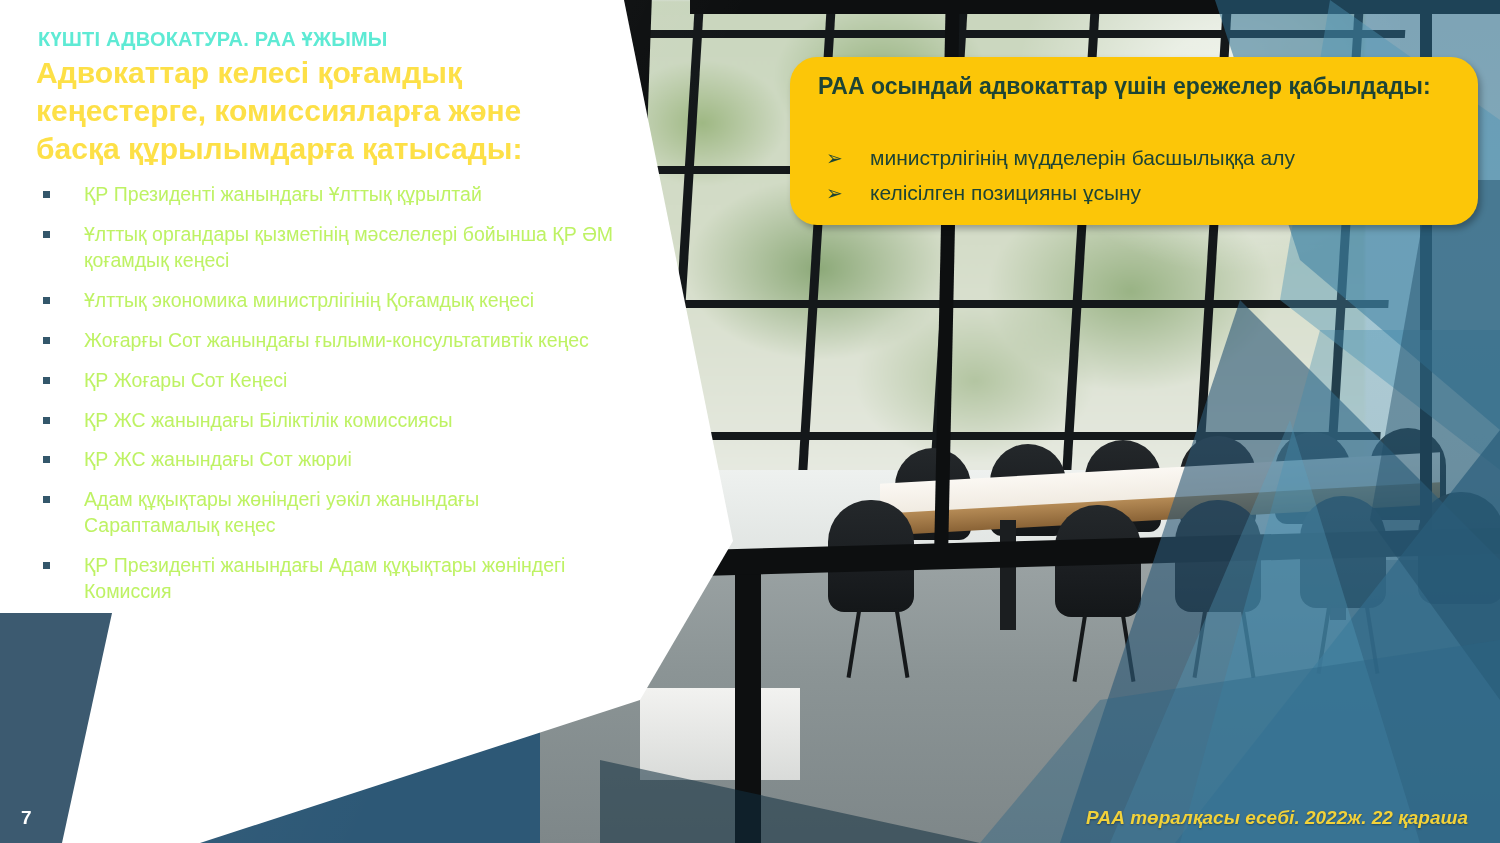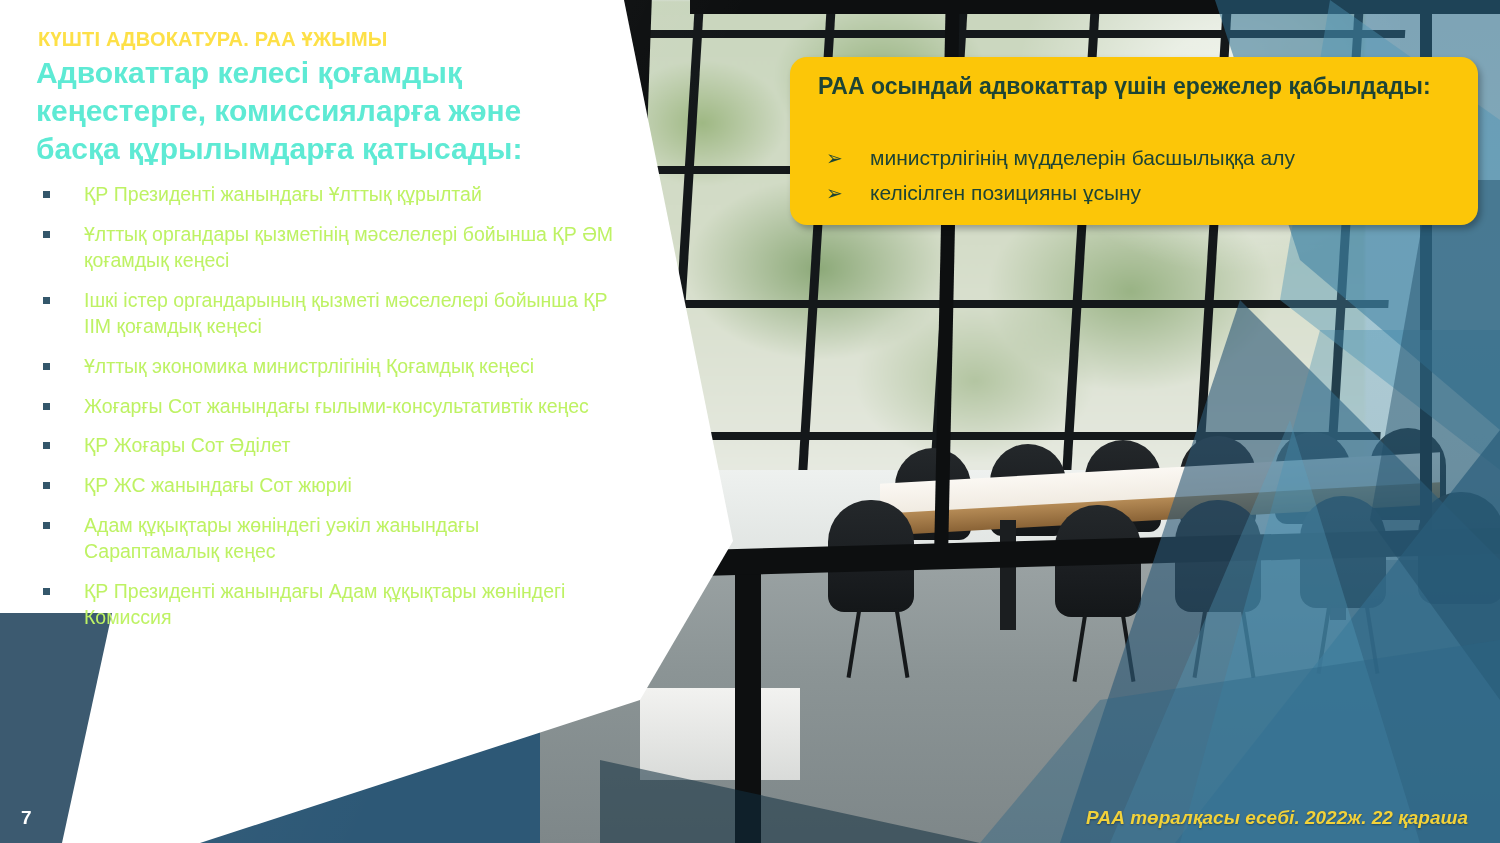--- a/index.html
+++ b/index.html
@@ -151,31 +151,31 @@
     clip-path: polygon(0 0, 112px 0, 62px 230px, 0 230px);
   }
 
   
   .eyebrow {
     position: absolute;
     left: 38px; top: 28px;
     font-size: 20px;
     font-weight: bold;
     letter-spacing: .2px;
-    color: #fde047;
+    color: #5eead4;
     white-space: nowrap;
   }
   .headline {
     position: absolute;
     left: 36px; top: 54px;
     width: 530px;
     font-size: 30px;
     font-weight: bold;
     line-height: 1.27;
-    color: #5eead4;
+    color: #fde047;
   }
   .bullets {
     position: absolute;
     left: 36px; top: 182px;
     width: 580px;
     margin: 0;
     padding: 0;
     list-style: none;
   }
   .bullets li {
@@ -192,21 +192,21 @@
     width: 7px; height: 7px;
     background: #34576b;
   }
 
   
   .callout {
     position: absolute;
     left: 790px; top: 57px;
     width: 688px; height: 168px;
     background: #fcc608;
-    border-radius: 17px;
+    border-radius: 27px;
     box-shadow: 3px 4px 6px rgba(0,0,0,.28);
   }
   .callout-title {
     position: absolute;
     left: 28px; top: 14px;
     width: 620px;
     font-size: 23px;
     font-weight: bold;
     line-height: 1.32;
     color: #1d4435;
@@ -334,25 +334,25 @@
 
   <div class="white-panel"></div>
   <div class="slate-wedge"></div>
 
   <div class="eyebrow">КҮШТІ АДВОКАТУРА. РАА ҰЖЫМЫ</div>
   <div class="headline">Адвокаттар келесі қоғамдық кеңестерге, комиссияларға және басқа құрылымдарға қатысады:</div>
 
   <ul class="bullets">
     <li><span class="sq"></span><span>ҚР Президенті жанындағы Ұлттық құрылтай</span></li>
     <li><span class="sq"></span><span>Ұлттық органдары қызметінің мәселелері бойынша ҚР ӘМ қоғамдық кеңесі</span></li>
-    <li><span class="sq"></span><span>Ішкі істер органдарының қызметі мәселелері бойынша ҚР IIМ қоғамдық кеңесі</span></li>
+    <li><span class="sq"></span></li>
     <li><span class="sq"></span><span>Ұлттық экономика министрлігінің Қоғамдық кеңесі</span></li>
     <li><span class="sq"></span><span>Жоғарғы Сот жанындағы ғылыми-консультативтік кеңес</span></li>
-    <li><span class="sq"></span><span>ҚР Жоғары Сот Әділет</span></li>
-    <li><span class="sq"></span></li>
+    <li><span class="sq"></span><span>ҚР Жоғары Сот Кеңесі</span></li>
+    <li><span class="sq"></span><span>ҚР ЖС жанындағы Біліктілік комиссиясы</span></li>
     <li><span class="sq"></span><span>ҚР ЖС жанындағы Сот жюриі</span></li>
     <li><span class="sq"></span><span>Адам құқықтары жөніндегі уәкіл жанындағы Сараптамалық кеңес</span></li>
     <li><span class="sq"></span><span>ҚР Президенті жанындағы Адам құқықтары жөніндегі Комиссия</span></li>
   </ul>
 
   <div class="callout">
     <div class="callout-title">РАА осындай адвокаттар үшін ережелер қабылдады:</div>
     <ul class="callout-list">
       <li>
         <span class="arr">➢</span>

